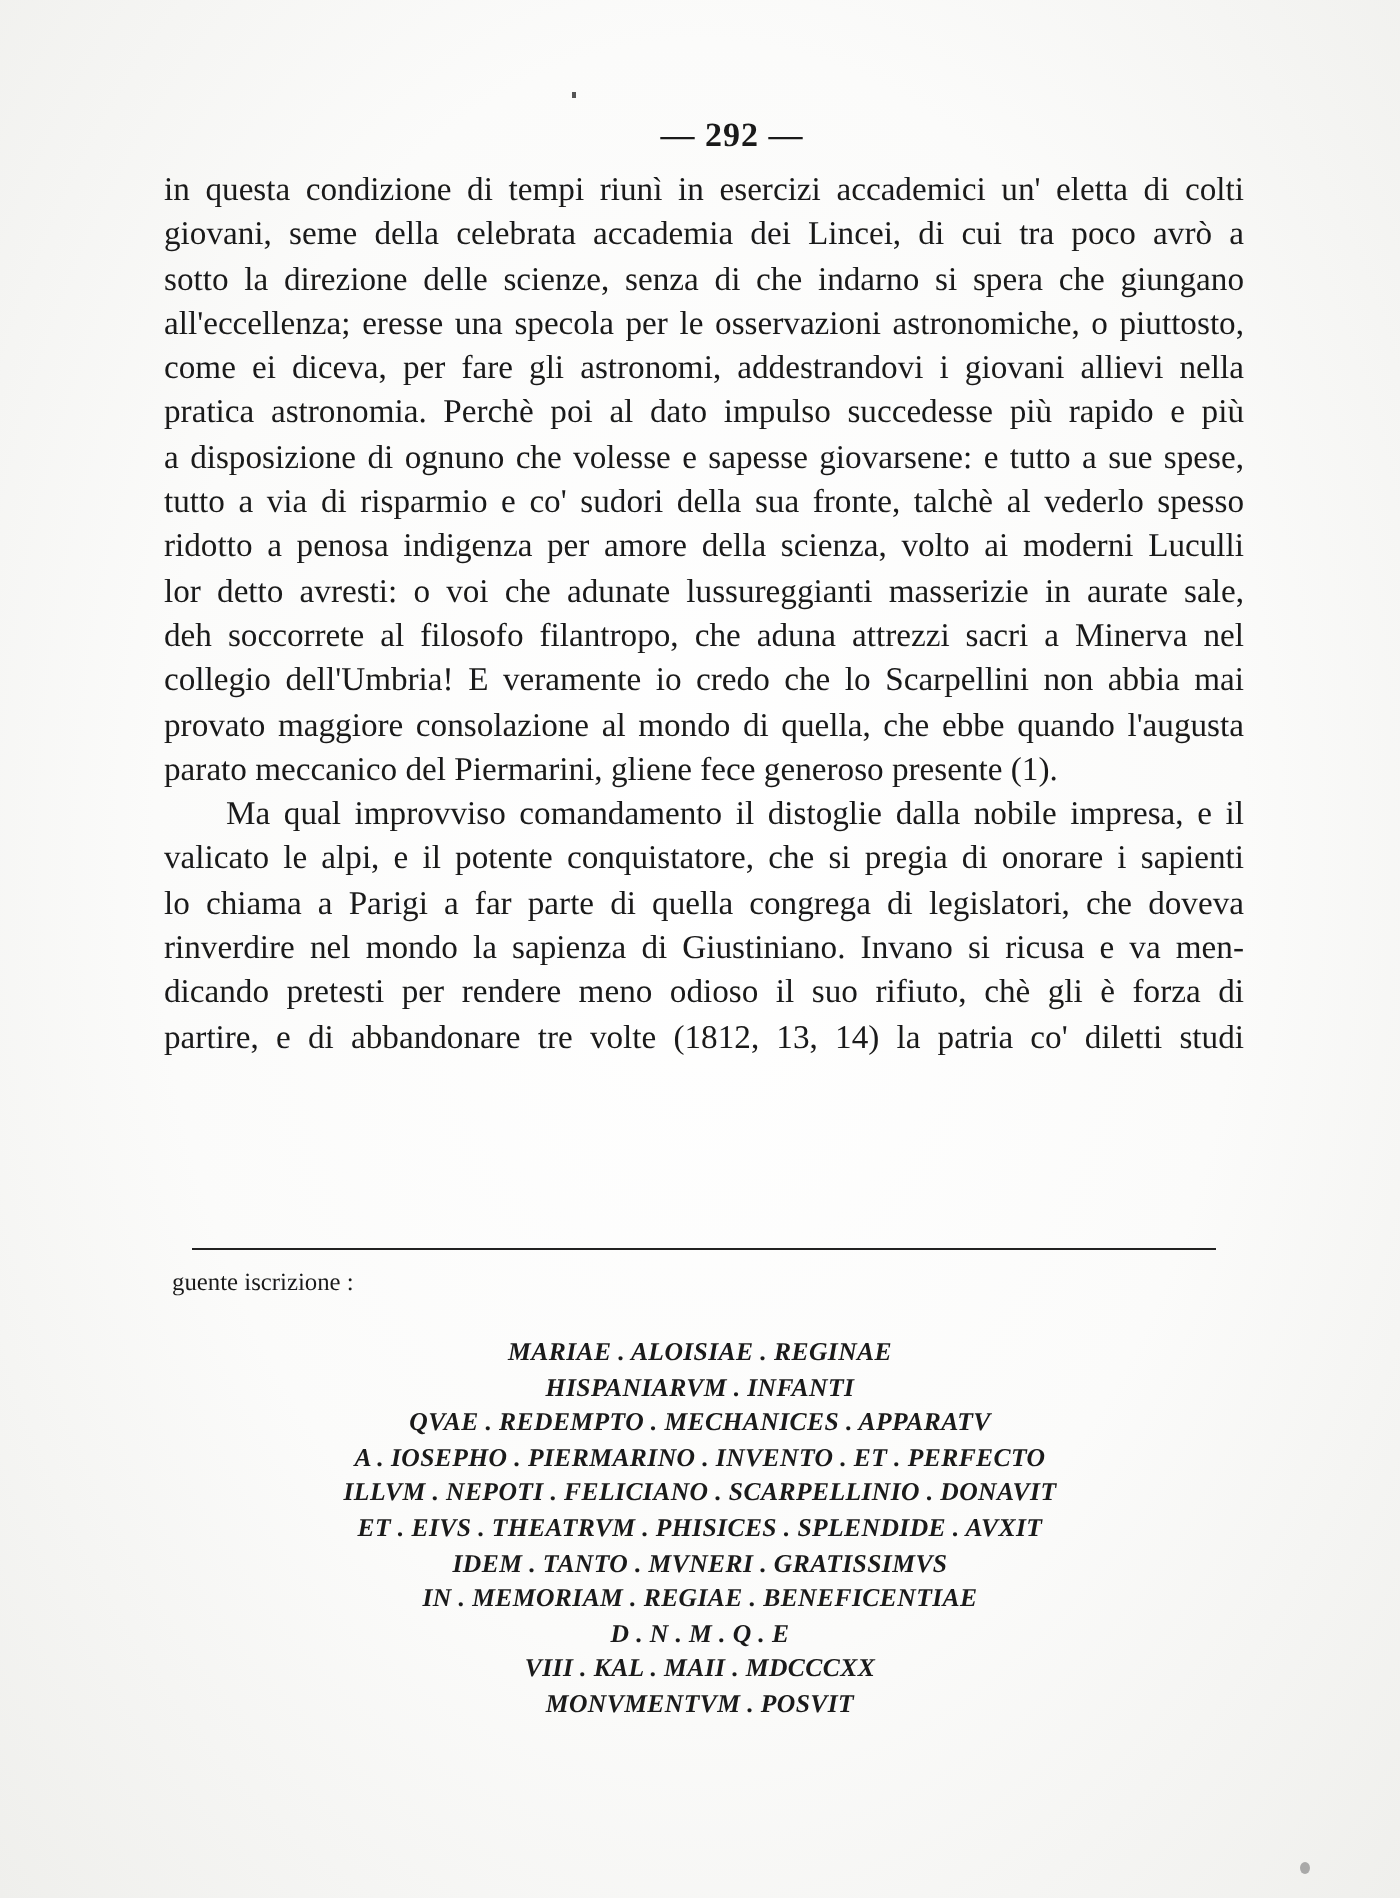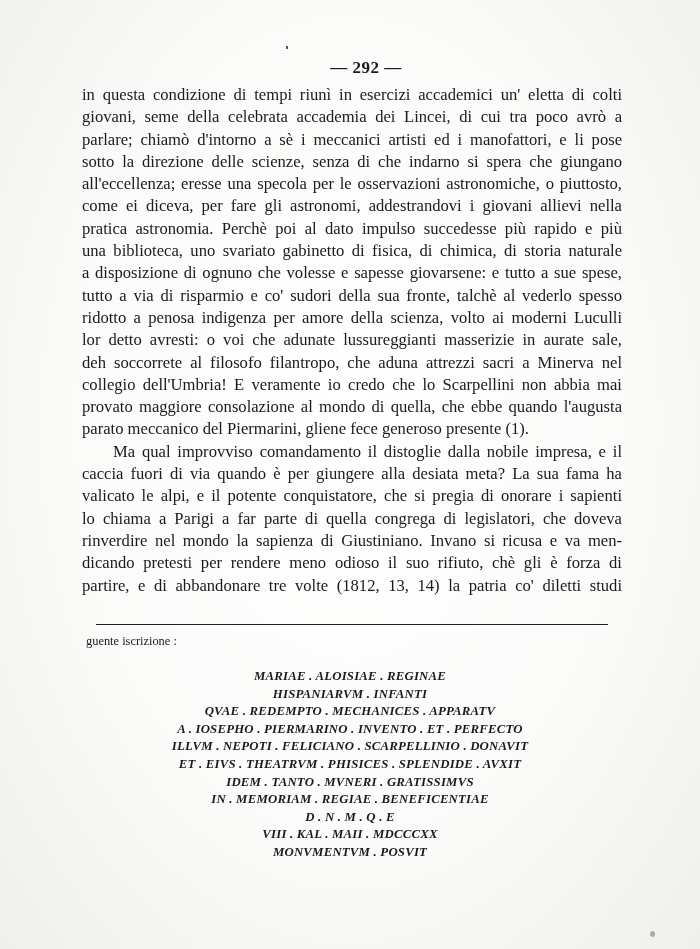--- a/index.html
+++ b/index.html
@@ -47,36 +47,33 @@
   </style>
 </head>
 <body>
 
 <div class="speck"></div>
 <div class="page-number">— 292 —</div>
 
 <div class="body-text">
   <span class="line">in questa condizione di tempi riunì in esercizi accademici un' eletta di colti</span>
   <span class="line">giovani, seme della celebrata accademia dei Lincei, di cui tra poco avrò a</span>
-  <span class="line">parlare; chiamò d'intorno a sè i meccanici artisti ed i manofattori, e li pose</span>
   <span class="line">sotto la direzione delle scienze, senza di che indarno si spera che giungano</span>
   <span class="line">all'eccellenza; eresse una specola per le osservazioni astronomiche, o piuttosto,</span>
   <span class="line">come ei diceva, per fare gli astronomi, addestrandovi i giovani allievi nella</span>
   <span class="line">pratica astronomia. Perchè poi al dato impulso succedesse più rapido e più</span>
-  <span class="line">una biblioteca, uno svariato gabinetto di fisica, di chimica, di storia naturale</span>
   <span class="line">a disposizione di ognuno che volesse e sapesse giovarsene: e tutto a sue spese,</span>
   <span class="line">tutto a via di risparmio e co' sudori della sua fronte, talchè al vederlo spesso</span>
   <span class="line">ridotto a penosa indigenza per amore della scienza, volto ai moderni Luculli</span>
   <span class="line">lor detto avresti: o voi che adunate lussureggianti masserizie in aurate sale,</span>
   <span class="line">deh soccorrete al filosofo filantropo, che aduna attrezzi sacri a Minerva nel</span>
   <span class="line">collegio dell'Umbria! E veramente io credo che lo Scarpellini non abbia mai</span>
   <span class="line">provato maggiore consolazione al mondo di quella, che ebbe quando l'augusta</span>
   <span class="line last">parato meccanico del Piermarini, gliene fece generoso presente (1).</span>
   <span class="line indent">Ma qual improvviso comandamento il distoglie dalla nobile impresa, e il</span>
-  <span class="line">caccia fuori di via quando è per giungere alla desiata meta? La sua fama ha</span>
   <span class="line">valicato le alpi, e il potente conquistatore, che si pregia di onorare i sapienti</span>
   <span class="line">lo chiama a Parigi a far parte di quella congrega di legislatori, che doveva</span>
   <span class="line">rinverdire nel mondo la sapienza di Giustiniano. Invano si ricusa e va men-</span>
   <span class="line">dicando pretesti per rendere meno odioso il suo rifiuto, chè gli è forza di</span>
   <span class="line">partire, e di abbandonare tre volte (1812, 13, 14) la patria co' diletti studi</span>
 </div>
 
 <div class="rule"></div>
 
 <div class="footnote">

